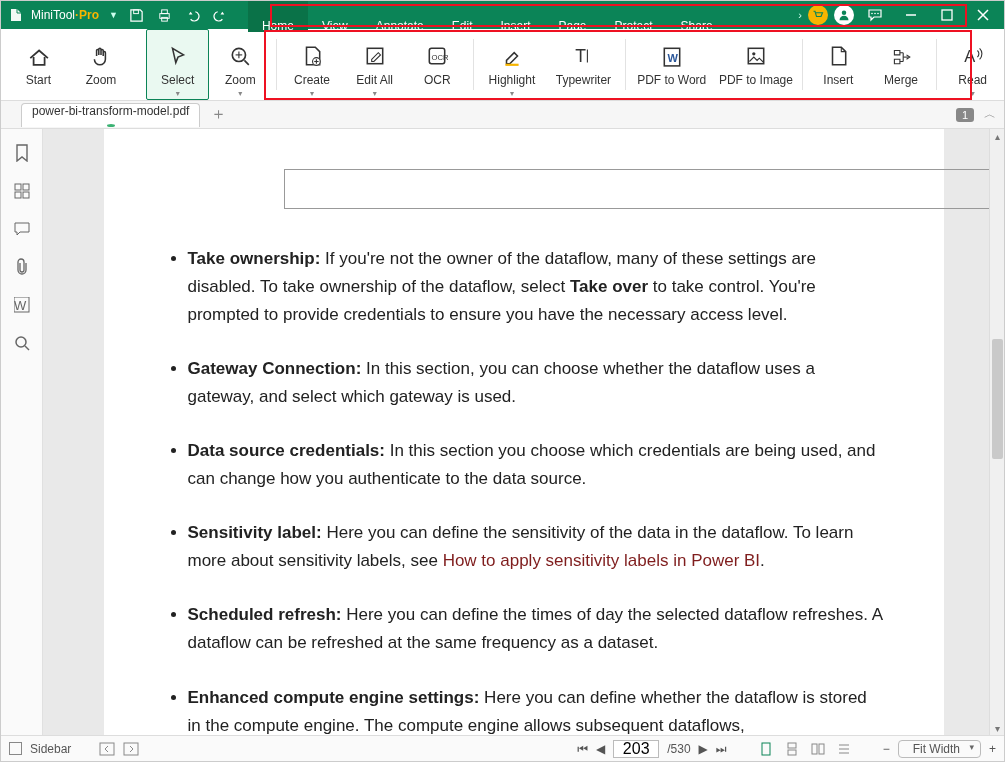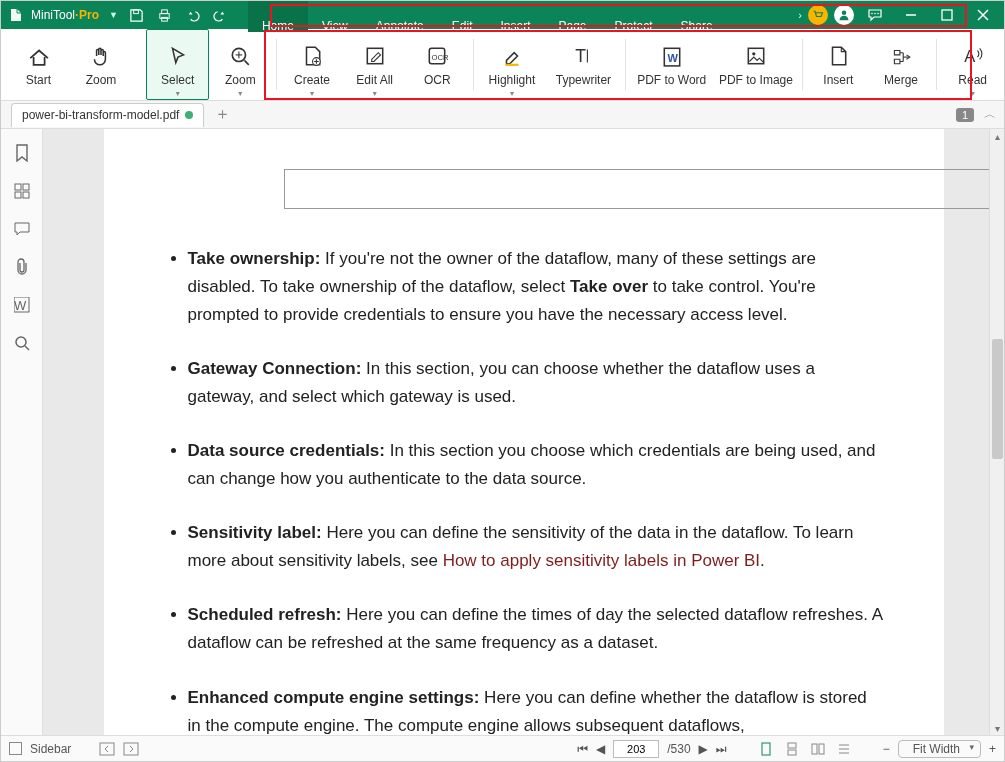--- a/index.html
+++ b/index.html
@@ -23,21 +23,21 @@
   .ribbon { height: 72px; background: #fff; border-bottom: 1px solid #ddd; display:flex; align-items:stretch; padding-left: 6px;}
   .ribbon .tool { width: 64px; display:flex; flex-direction:column; align-items:center; justify-content:center; gap:4px; cursor:pointer; font-size:12px; color:#333; border:1px solid transparent; border-radius:2px; position:relative;}
   .ribbon .tool.selected { background:#eaf9f1; border-color:#0b8457;margin-left:14px; }
   .ribbon .tool .icon { height:26px; display:flex;align-items:center;justify-content:center;}
   .ribbon .tool .drop { position:absolute; bottom:1px; font-size:8px; color:#888;}
   .ribbon .sep { width:1px; background:#e2e2e2; margin: 10px 4px; }
   .redbox { position:absolute; border:2px solid #e12; pointer-events:none; }
 
   
   .tabstrip { height: 28px; background:#f6f6f6; border-bottom:1px solid #ddd; display:flex; align-items:center; position:relative;}
-  .tabstrip .filetab { margin-left:10px; padding:0 10px; height:24px; background:#fff; border:1px solid #ccc; border-bottom:none; border-radius:4px 4px 0 0; display:flex; align-items:center; gap:6px; font-size:12px; color:#333;}
+  .tabstrip .filetab { margin-left:20px; padding:0 10px; height:24px; background:#fff; border:1px solid #ccc; border-bottom:none; border-radius:4px 4px 0 0; display:flex; align-items:center; gap:6px; font-size:12px; color:#333;flex-direction:column;}
   .tabstrip .dot { width:8px;height:8px;border-radius:50%;background:#3bb273;}
   .tabstrip .plus { margin-left:10px; color:#888; font-size:16px; cursor:pointer;}
   .tabstrip .badge { position:absolute; right:30px; background:#888; color:#fff; font-size:11px; padding:1px 6px; border-radius:3px; }
   .tabstrip .collapse { position:absolute; right:8px; color:#888; font-size:12px;}
 
   
   .main { position:absolute; top:128px; bottom:26px; left:0; right:0; display:flex; background:#f0f0f0;}
   .leftbar { width:42px; background:#fafafa; border-right:1px solid #e0e0e0; display:flex; flex-direction:column; align-items:center; gap:18px; padding-top:14px;}
   .leftbar span { color:#777; display:flex;align-items:center;justify-content:center; width:20px;height:20px; cursor:pointer;}
   .doc-wrap { flex:1; overflow:auto; position:relative; background:#e9e9e9; }
@@ -49,21 +49,21 @@
   .page li b { font-weight:700; }
   .page a { color:#7f1d1d; text-decoration:none; }
   .vscroll { position:absolute; right:0; top:0; bottom:0; width:15px; background:#f0f0f0; border-left:1px solid #ddd;}
   .vscroll .thumb { position:absolute; left:2px; width:11px; background:#c9c9c9; border-radius:2px;}
   .vscroll .arrow { position:absolute; left:2px; width:11px; height:14px; display:flex;align-items:center;justify-content:center; color:#777; font-size:10px;}
 
   
   .statusbar { position:absolute; left:0; right:0; bottom:0; height:26px; background:#fafafa; border-top:1px solid #ddd; display:flex; align-items:center; font-size:12px; color:#555; gap:8px; padding:0 8px;}
   .statusbar .sq { width:13px;height:13px; border:1px solid #888;}
   .statusbar .navarr { margin-left:auto;}
-  .statusbar .pgin { width:46px; height:18px; border:1px solid #bbb; text-align:center; font-size:11px; }
+  .statusbar .pgin { width:46px; height:18px; border:1px solid #bbb; text-align:center; font-size:16px; }
   .statusbar .viewbtn { width:18px;height:18px; display:flex;align-items:center;justify-content:center; border:1px solid transparent;}
   .statusbar .viewbtn.active { color:#0b8457; }
   .statusbar .fit { border:1px solid #bbb; border-radius:4px; padding:1px 20px 1px 14px; position:relative;}
   .statusbar .fit::after{content:"▾"; position:absolute; right:6px; top:1px; font-size:9px; color:#666;}
   svg { display:block; }
 </style>
 </head>
 <body>
 
 <div class="titlebar">

